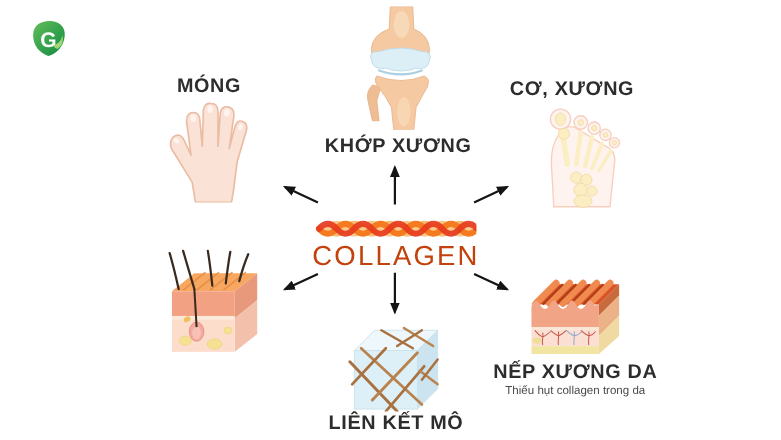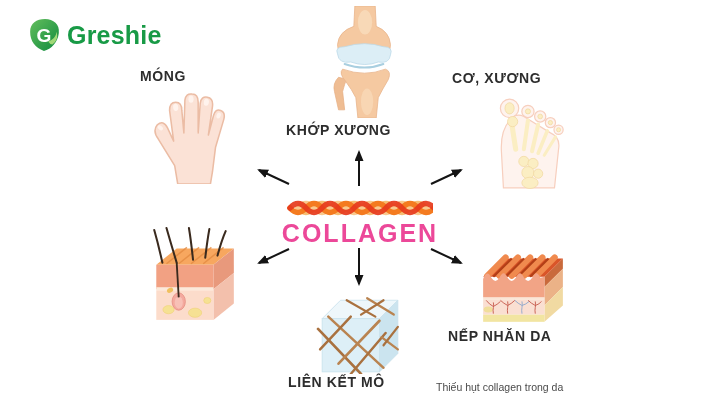--- a/index.html
+++ b/index.html
@@ -8,50 +8,49 @@
   .canvas {
     position:relative; width:710px; height:400px; background:#ffffff;
     overflow:hidden;
   }
   .abs { position:absolute; }
   .logo { display:flex; align-items:center; gap:5px; }
   .logo-text {
     font-size:25px; font-weight:bold; color:#189A46; letter-spacing:0.2px;
   }
   .node-label {
-    font-size:14px; font-weight:bold; color:#2d2d2d;
-    letter-spacing:0.6px; white-space:nowrap;
+    font-size:18px; font-weight:bold; color:#2d2d2d;
+    letter-spacing:0.6px; text-align:center; white-space:nowrap;
   }
   .center-title {
-    font-size:25px; font-weight:bold; color:#ec4899;
+    font-size:25px; font-weight:normal; color:#c2410c;
     letter-spacing:2px; text-align:center; white-space:nowrap;
   }
   .note {
-    font-size:10.5px; color:#4a4a4a; text-align:left; line-height:1.35;margin-top:32px;
+    font-size:10.5px; color:#4a4a4a; text-align:center; line-height:1.35;
   }
   svg { display:block; }
 </style>
 </head>
 <body>
 
 <div class="canvas">
 
   <div class="abs logo" style="left:28px; top:18px;">
     <svg width="34" height="34" viewBox="0 0 32 32">
       <defs>
         <linearGradient id="lg" x1="0" y1="0" x2="1" y2="1">
           <stop offset="0" stop-color="#63BE5C"></stop>
             <stop offset="1" stop-color="#0E8A3E"></stop>
         </linearGradient>
       </defs>
       <path d="M16,1 C24,1 30,6 29,14 C28,23 22,29 15,31 C7,28 2,22 2,13 C2,5 8,1 16,1 Z" fill="url(#lg)"></path>
       <text x="15" y="23" text-anchor="middle" font-size="18" font-weight="bold" fill="#ffffff" font-family="Liberation Sans, sans-serif">G</text>
       <path d="M19,22 Q26,20 27,13 Q29,21 23,25 Q20.5,24.5 19,22 Z" fill="#A8DB7A" opacity="0.95"></path>
     </svg>
-    <span class="logo-text">Greshie</span>
   </div>
 
   <div class="abs node-label" style="left:140px; top:68px; width:100px;">MÓNG</div>
   <svg class="abs" style="left:146px; top:90px;" width="88" height="94" viewBox="0 0 84 92">
     <path d="M30,92 L27,74 L11,48 Q5,40 10,34 Q16,29 20,37 L26,50
              L22,20 Q22,12 28,12 Q34,12 34,20 L36,42
              L37,10 Q38,3 44,4 Q50,4 50,12 L50,42
              L52,13 Q53,6 59,7 Q65,8 64,16 L60,44
              L65,25 Q67,18 72,20 Q77,22 75,29 L67,56
              L64,80 L62,92 Z" fill="#FBE2D6" stroke="#EBBCA4" stroke-width="1.5" stroke-linejoin="round"></path>
@@ -180,18 +179,18 @@
     <rect x="6" y="54" width="60" height="2.5" fill="#FAE6D6"></rect>
     <rect x="6" y="56.5" width="60" height="14.5" fill="#FADFD2"></rect>
     <rect x="6" y="71" width="60" height="7" fill="#F2E5A1"></rect>
     <path d="M6,36 Q10,26 14,35 Q18,41 22,35 Q26,26 30,35 Q34,41 38,35 Q42,26 46,35 Q50,41 54,35 Q58,26 62,35 L66,34 L66,54 L6,54 Z" fill="#F2A486"></path>
     <ellipse cx="11" cy="66" rx="4.5" ry="3" fill="#F1DE9B"></ellipse>
     <path d="M16,70 C15,65 17,63 16,59 M16,63 Q12,61 9,57 M16,63 Q20,61 23,58" fill="none" stroke="#C65A4C" stroke-width="0.9"></path>
     <path d="M30,70 C29,65 31,63 30,58 M30,62 Q26,60 23,57 M30,62 Q34,60 37,57" fill="none" stroke="#C65A4C" stroke-width="0.9"></path>
     <path d="M44,70 C43,65 45,63 44,58 M44,62 Q40,60 37,57 M44,62 Q48,61 51,58" fill="none" stroke="#8FA8CC" stroke-width="0.9"></path>
     <path d="M57,70 C56,65 58,63 57,58 M57,62 Q53,60 50,57 M57,62 Q61,61 63,58" fill="none" stroke="#C65A4C" stroke-width="0.9"></path>
   </svg>
-  <div class="abs node-label" style="left:448px; top:328px; width:150px;">NẾP NHĂN DA</div>
+  <div class="abs node-label" style="left:448px; top:328px; width:150px;">NẾP XƯƠNG DA</div>
   <div class="abs note" style="left:436px; top:348px; width:174px;">
     <div>Thiếu hụt collagen trong da</div>
   </div>
 
 </div>
 
 </body></html>

